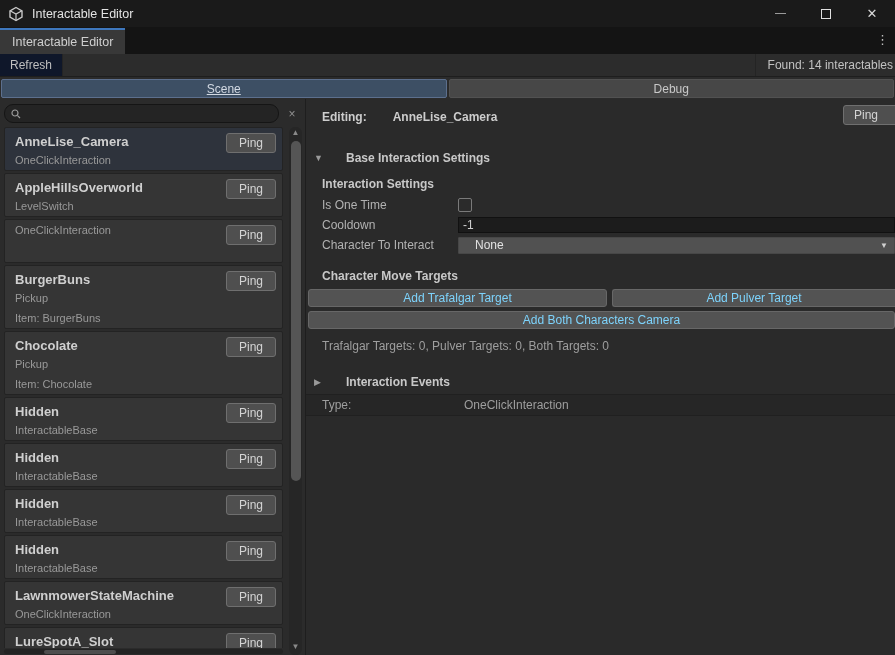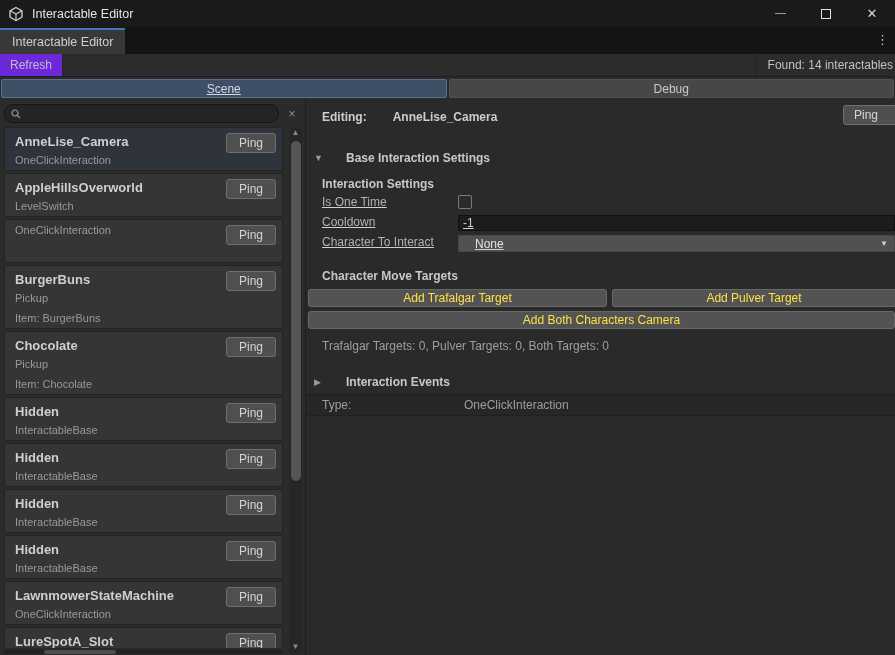--- a/index.html
+++ b/index.html
@@ -43,21 +43,21 @@
     letter-spacing:0; line-height:14px;
   }
 
   
   .toolbar {
     height: 23px; background:#2c2c2c; border-bottom:1px solid #1e1e1e;
     display:flex; align-items:center; position:relative;
   }
   .toolbar-refresh {
     height:100%; padding:0 10px; display:flex; align-items:center;
-    color:#bfbfbf; border-right:1px solid #242424; background:#6d28d9;
+    color:#bfbfbf; border-right:1px solid #242424; background:#0f172a;
   }
   .toolbar-found {
     margin-left:auto; height:100%; display:flex; align-items:center;
     padding:0 2px 0 12px; border-left:1px solid #242424; color:#c2c2c2;
   }
 
   
   .mode-tabs { display:flex; gap:2px; padding:2px 1px; height:23px; background:#2b2b2b; }
   .mode-tab {
     flex:1; display:flex; align-items:center; justify-content:center;
@@ -134,38 +134,38 @@
     position:absolute; right:-12px; top:6px; width:64px; height:20px;
     background:#4f4f4f; border:1px solid #6f6f6f; border-radius:3px;
     color:#d4d4d4; font-size:12px; display:flex; align-items:center; justify-content:flex-start;
     padding-left:10px; font-family:inherit;
   }
   .foldout { display:flex; align-items:center; margin-left:8px; }
   .foldout .tri { color:#9a9a9a; font-size:9px; width:14px; }
   .foldout .foldout-label { font-weight:bold; color:#c8c8c8;padding-left:18px; }
   .fold-base { margin-top:24px; }
   .sec-header { font-weight:bold; color:#c8c8c8; margin:12px 0 0 16px; }
-  .field-row { display:flex; align-items:flex-start; height:20px; margin-left:16px; margin-right:0;text-decoration:underline; }
+  .field-row { display:flex; align-items:center; height:20px; margin-left:16px; margin-right:0; }
   .field-label { width:136px; color:#b2b2b2; flex-shrink:0; }
   .checkbox {
     width:14px; height:14px; background:#2b2b2b; border:1px solid #7a7a7a; border-radius:2px;
   }
   .text-field {
     flex:1; height:16px; background:#1c1c1c; border:1px solid #111;
     color:#cfcfcf; padding:0 4px; font-size:12px; line-height:15px;
   }
   .dropdown {
     flex:1; height:17px; background:#515151; border:1px solid #474747; border-radius:1px;
     color:#e2e2e2; padding:0 16px; display:flex; align-items:center; position:relative;
   }
   .dropdown .dd-arrow { position:absolute; right:6px; font-size:8px; color:#d0d0d0; }
   .btn-row { display:flex; gap:5px; margin:6px 0 0 2px; }
   .u-btn {
     height:18px; background:#535353; border:1px solid #676767; border-radius:3px;
-    color:#fde047; font-size:12px; display:flex; align-items:center; justify-content:center;
+    color:#7dd3fc; font-size:12px; display:flex; align-items:center; justify-content:center;
     font-family:inherit;
   }
   .btn-trafalgar { width:299px; }
   .btn-pulver { flex:1; border-right:none; border-radius:3px 0 0 3px; }
   .btn-both { margin:4px 0 0 2px; width:calc(100% - 2px); }
   .targets-summary { color:#9e9e9e; margin:10px 0 0 16px; }
   .fold-events { margin-top:22px; }
   .addl-header { font-weight:bold; color:#c8c8c8; margin:16px 0 0 4px; }
   .type-row {
     margin-top:5px; height:22px; background:#262626;

